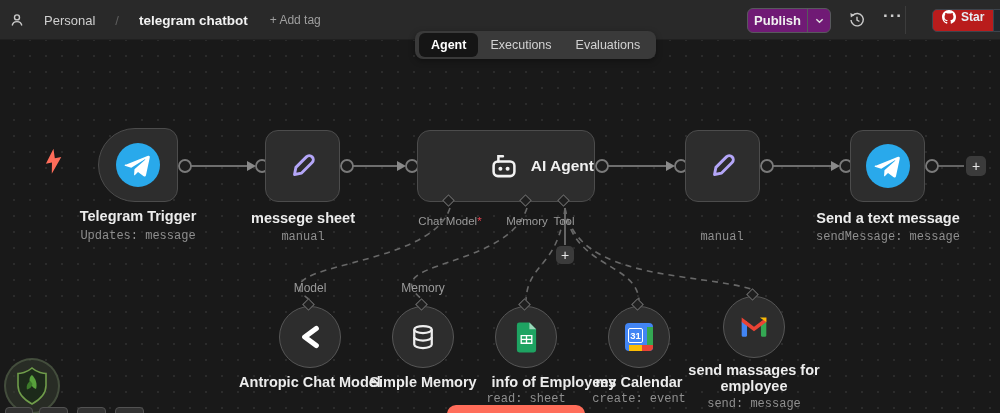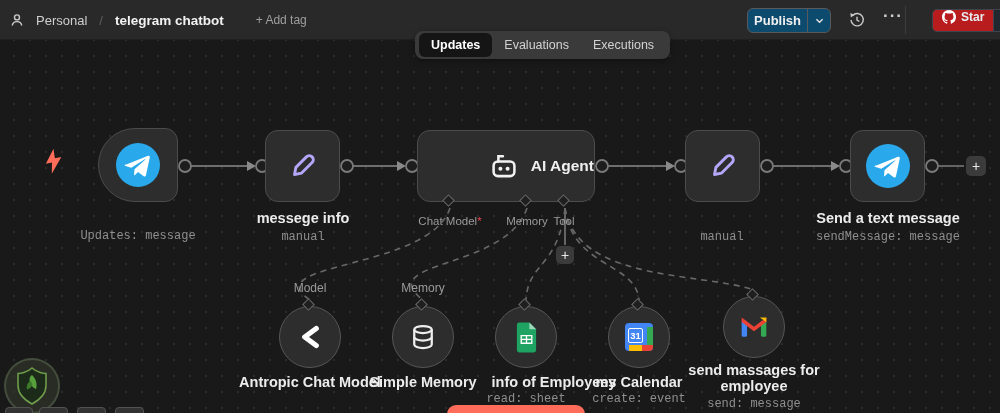--- a/index.html
+++ b/index.html
@@ -2,27 +2,27 @@
 <html><head>
 <meta charset="utf-8">
 <style>
   * { margin:0; padding:0; box-sizing:border-box; }
   html,body { width:1000px; height:413px; overflow:hidden; background:#191919;
     font-family:"Liberation Sans", sans-serif; position:relative; }
 
   
   .header { position:absolute; left:0; top:0; width:1000px; height:40px;
     background:#292929; border-bottom:1px solid #202020; z-index:20; }
-  .crumbs { position:absolute; left:10px; top:0; height:40px; display:flex; align-items:center; gap:12px; }
+  .crumbs { position:absolute; left:10px; top:0; height:40px; display:flex; align-items:center; gap:20px; }
   .crumb-owner { color:#cfcfcf; font-size:13px; }
   .crumb-sep { color:#5f5f5f; font-size:13px; }
   .crumb-title { color:#f2f2f2; font-size:13.5px; font-weight:bold; }
-  .add-tag { color:#9f9f9f; font-size:12px; margin-left:20px; }
+  .add-tag { color:#9f9f9f; font-size:12px; margin-left:2px; }
   .publish-btn { position:absolute; left:747px; top:8px; width:84px; height:25px;
-    background:#0c4a6e; border:1px solid #57595c; border-radius:6px; display:flex; align-items:stretch; }
+    background:#701a75; border:1px solid #57595c; border-radius:6px; display:flex; align-items:stretch; }
   .publish-main { flex:1; display:flex; align-items:center; justify-content:center;
     color:#f0f0f0; font-size:13px; font-weight:600; cursor:pointer; }
   .publish-caret { width:23px; border-left:1px solid #57595c; display:flex; align-items:center; justify-content:center; cursor:pointer; }
   .hist { position:absolute; left:848px; top:11px; width:18px; height:18px; cursor:pointer; }
   .more-dots { position:absolute; left:883px; top:6px; width:20px; color:#cfcfcf;
     font-size:17px; font-weight:bold; letter-spacing:1px; cursor:pointer; }
   .hdr-divider { position:absolute; left:905px; top:6px; width:1px; height:28px; background:#3c3c3c; }
   .gh { position:absolute; left:932px; top:9px; height:23px; display:flex; z-index:21; }
   .gh-star { display:flex; align-items:flex-start; gap:5px; padding:0 9px; background:#b91c1c;
     border:1px solid #3d444d; border-radius:5px 0 0 5px; color:#e6edf3; font-size:12px; font-weight:600; cursor:pointer; }
@@ -123,23 +123,23 @@
       <svg width="14" height="14" viewBox="0 0 16 16">
         <path fill="#ffffff" d="M8 0C3.58 0 0 3.58 0 8c0 3.54 2.29 6.53 5.47 7.59.4.07.55-.17.55-.38 0-.19-.01-.82-.01-1.49-2.01.37-2.53-.49-2.69-.94-.09-.23-.48-.94-.82-1.13-.28-.15-.68-.52-.01-.53.63-.01 1.08.58 1.23.82.72 1.21 1.87.87 2.33.66.07-.52.28-.87.51-1.07-1.78-.2-3.64-.89-3.64-3.95 0-.87.31-1.59.82-2.15-.08-.2-.36-1.02.08-2.12 0 0 .67-.21 2.2.82.64-.18 1.32-.27 2-.27s1.36.09 2 .27c1.53-1.04 2.2-.82 2.2-.82.44 1.1.16 1.92.08 2.12.51.56.82 1.27.82 2.15 0 3.07-1.87 3.75-3.65 3.95.29.25.54.73.54 1.48 0 1.07-.01 1.93-.01 2.2 0 .21.15.46.55.38A8.01 8.01 0 0 0 16 8c0-4.42-3.58-8-8-8z"></path>
       </svg>
       <span>Star</span>
     </div>
     <div class="gh-count">18</div>
   </div>
 </div>
 
 <div class="tabs">
-  <div class="tab active">Updates</div>
+  <div class="tab active">Agent</div>
+  <div class="tab">Executions</div>
   <div class="tab">Evaluations</div>
-  <div class="tab">Executions</div>
 </div>
 
 <div class="canvas">
 
   <svg class="wires" viewBox="0 0 1000 373">
     <g stroke="#6e6e6e" stroke-width="1.8" fill="none">
       <path d="M191 126 H247"></path>
         <path d="M353 126 H397"></path>
         <path d="M608 126 H666"></path>
       <path d="M773 126 H831"></path>
@@ -175,30 +175,31 @@
   <svg width="24" height="26" viewBox="0 0 24 26" style="position:absolute;left:42px;top:108px;z-index:2;transform:rotate(-12deg);">
     <path d="M14 1 L3.5 14 h6.2 L7.2 25 L20 10.5 h-6.6 Z" fill="#ff6d5a"></path>
   </svg>
 
   <div class="node trigger" style="left:98px;top:88px;width:80px;height:74px;">
     <svg width="44" height="44" viewBox="0 0 24 24">
       <circle cx="12" cy="12" r="12" fill="#29A9EB"></circle>
       <path d="M5.3 11.9 l12.2-4.9 c.6-.24 1.1.13.9 1 l-2.05 9.6 c-.15.7-.62.87-1.25.5 l-3.1-2.3 -1.5 1.45 c-.18.18-.33.33-.66.33 l.23-3.2 5.85-5.27 c.25-.23-.06-.35-.4-.15 l-7.2 4.55 -3.1-.98 c-.68-.2-.7-.7.08-.99 Z" fill="#fff"></path>
     </svg>
   </div>
+  <div class="nlabel" style="left:138px;top:168px;">Telegram Trigger</div>
   <div class="nsub" style="left:138px;top:189px;">Updates: message</div>
 
   <div class="node" style="left:265px;top:90px;width:75px;height:72px;">
     <svg width="36" height="36" viewBox="0 0 24 24">
       <g transform="rotate(45 12 12)" fill="none" stroke="#b4a6f8" stroke-width="1.9" stroke-linejoin="round" stroke-linecap="round">
         <path d="M9.3 6.1 a2.7 2.7 0 0 1 5.4 0 V16 L12 20 L9.3 16 Z"></path>
       </g>
     </svg>
   </div>
-  <div class="nlabel" style="left:303px;top:170px;">messege info</div>
+  <div class="nlabel" style="left:303px;top:170px;">messege sheet</div>
   <div class="nsub" style="left:303px;top:190px;">manual</div>
 
   <div class="node agent" style="left:417px;top:90px;width:178px;height:72px;">
     <svg width="32" height="32" viewBox="0 0 24 24">
       <rect x="4.2" y="8.6" width="15.6" height="11" rx="3.2" fill="none" stroke="#f2f2f2" stroke-width="1.9"></rect>
       <circle cx="9.3" cy="14.1" r="1.5" fill="#f2f2f2"></circle>
       <circle cx="14.7" cy="14.1" r="1.5" fill="#f2f2f2"></circle>
       <path d="M7.8 8.6 V4.7 H11.2" fill="none" stroke="#f2f2f2" stroke-width="1.9" stroke-linecap="round"></path>
     </svg>
     <span class="agent-title">AI Agent</span>

